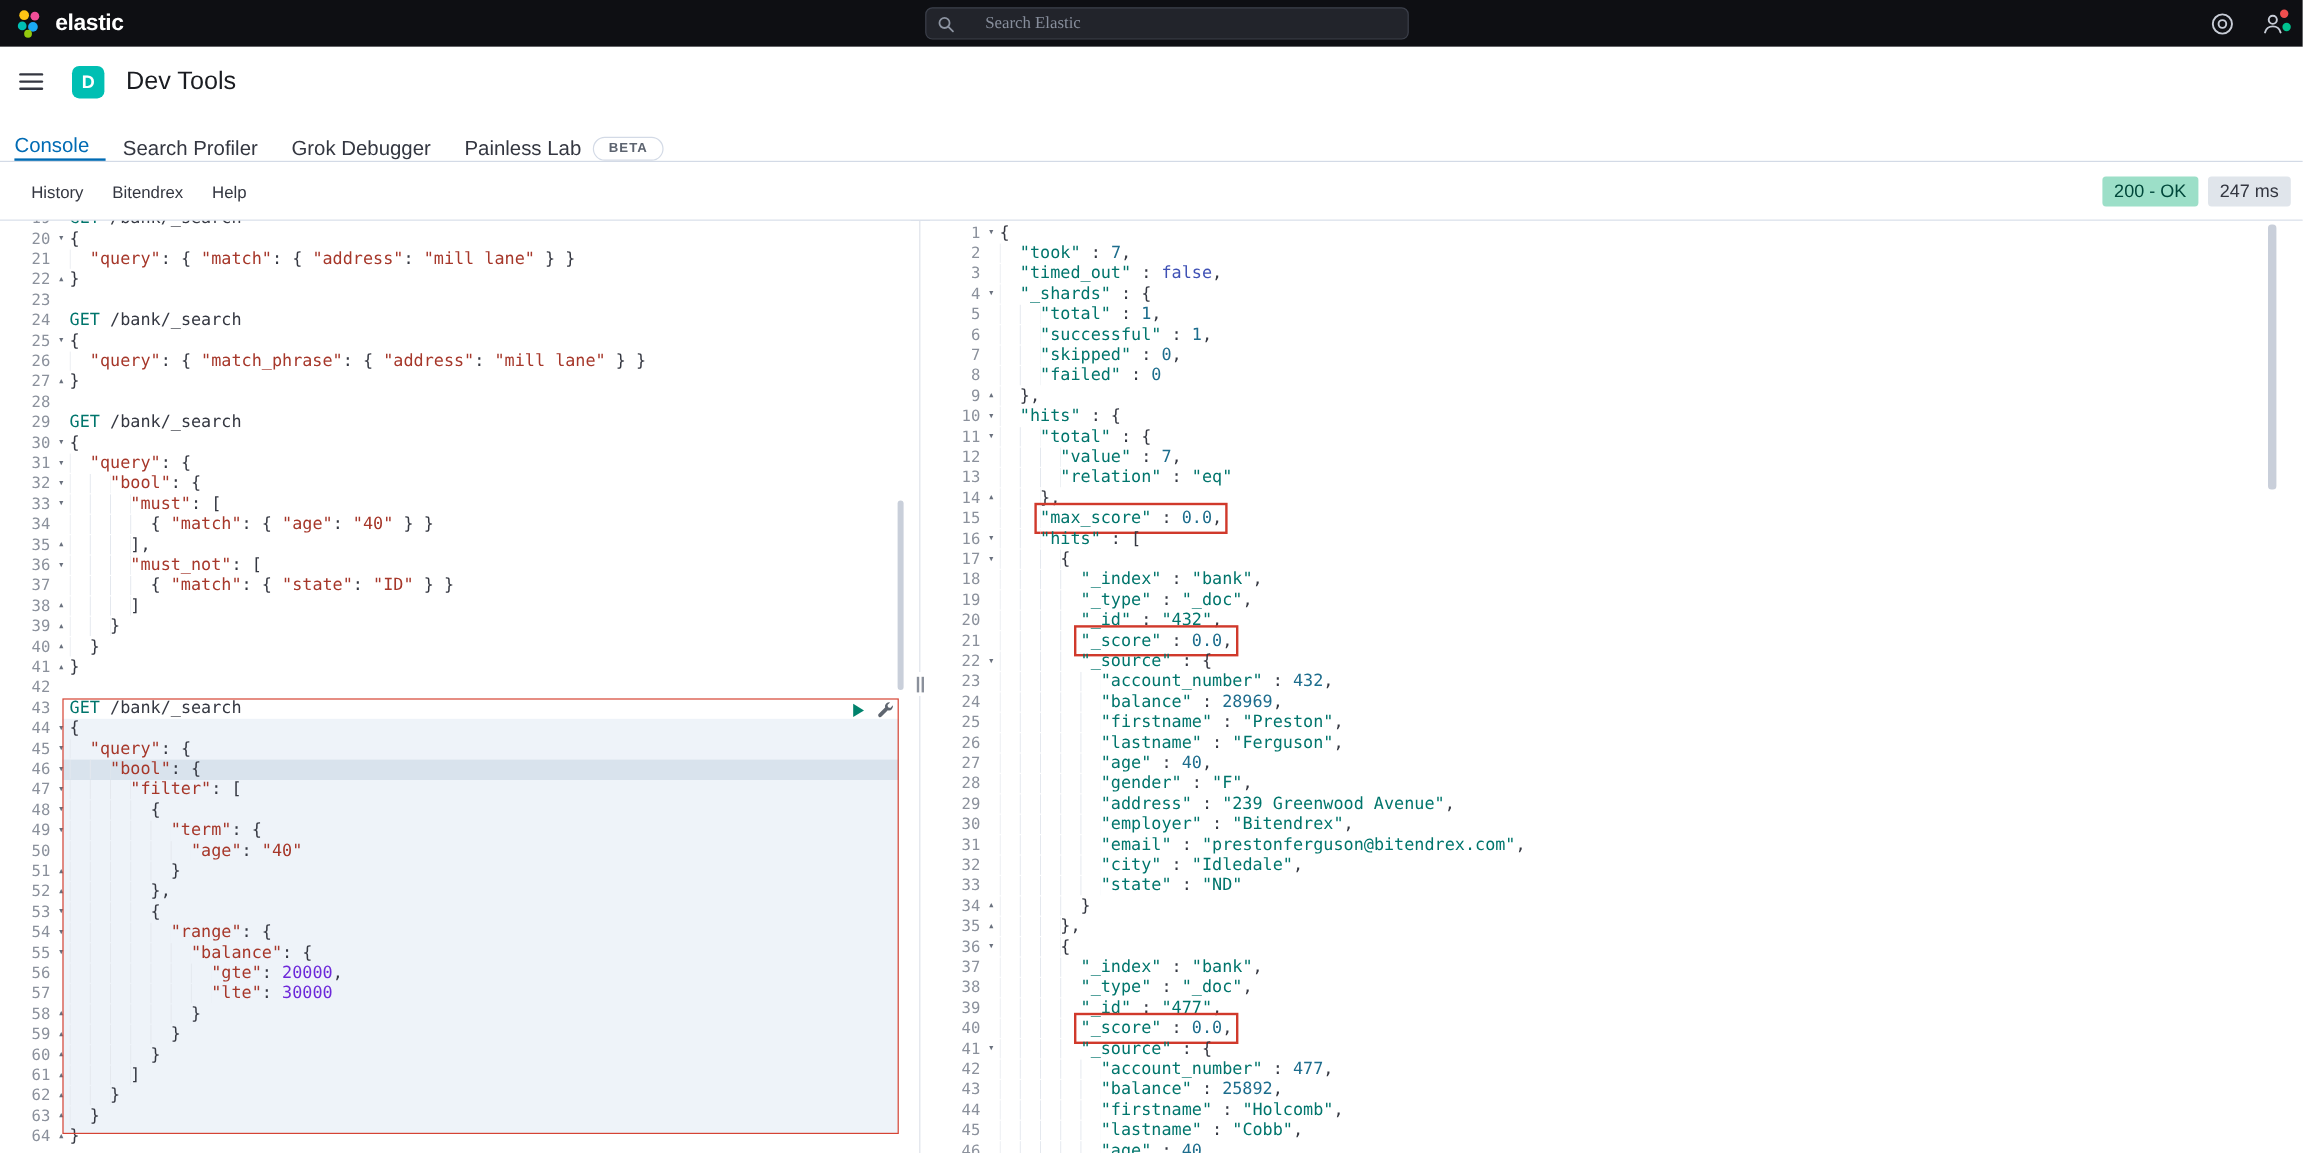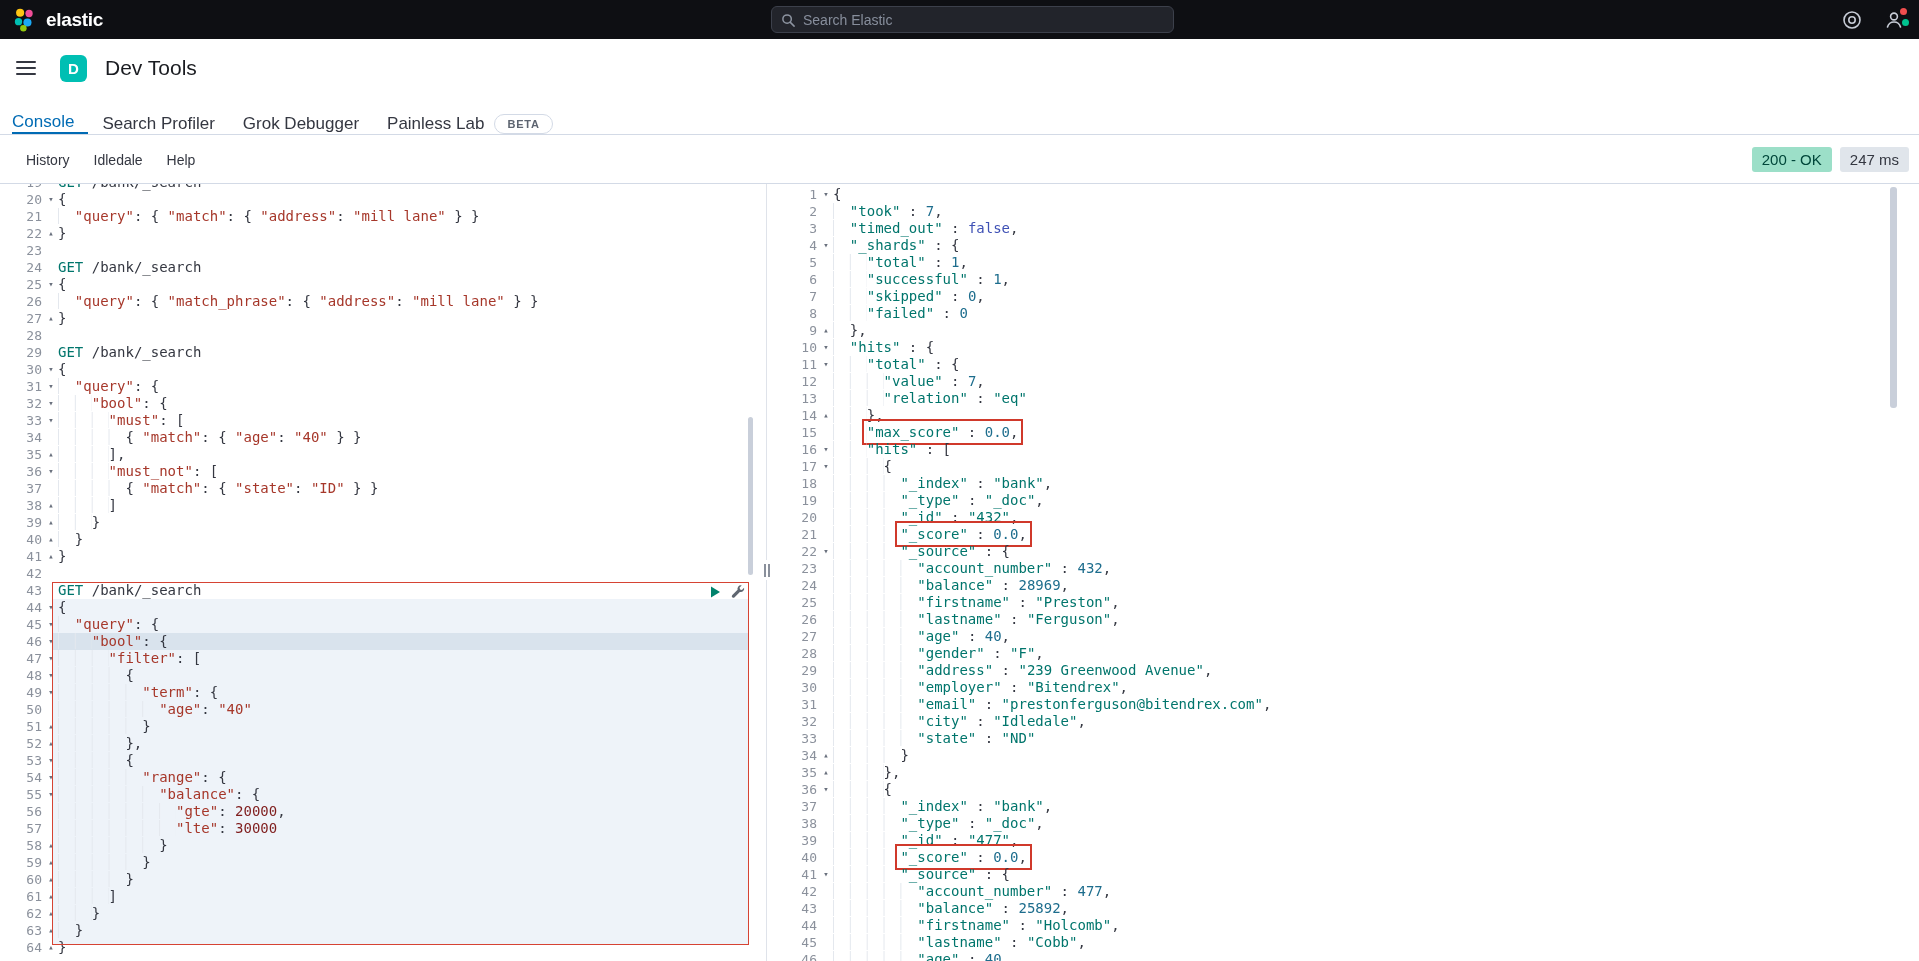--- a/index.html
+++ b/index.html
@@ -16,21 +16,21 @@
   }
   .brand { display:flex; align-items:center; gap:8px; padding-left:12px; }
   .brand-text { color:#fff; font-size:19px; font-weight:600; letter-spacing:-0.3px; }
   .hdr-search {
     position:absolute; left:771px; top:6px; width:403px; height:27px;
     background:#22242b; border:1px solid #3c404b; border-radius:6px;
   }
   .hdr-search svg { position:absolute; left:9px; top:6px; }
   .hdr-search input {
     width:100%; height:100%; background:transparent; border:none; outline:none;
-    color:#d4d8e0; font-size:14px; padding-left:31px; font-family:Liberation Sans, sans-serif;
+    color:#d4d8e0; font-size:14px; padding-left:49px; font-family:Liberation Serif, serif;
   }
   .hdr-search input::placeholder { color:#878e9c; }
   .hdr-icons { position:absolute; right:14px; top:0; height:39px; display:flex; align-items:center; gap:20px; }
   .hdr-icon { position:relative; width:22px; height:22px; display:flex; align-items:center; justify-content:center; cursor:pointer; }
   .dot { position:absolute; width:7px; height:7px; border-radius:50%; }
   .dot-red { background:#f04e4e; right:-2px; top:-1px; }
   .dot-green { background:#00c48f; right:-4px; top:10px; }
 
   
   #breadcrumb-bar {
@@ -88,21 +88,21 @@
   .txt { flex:none; color:#343741; }
   .ind {
     background-image:linear-gradient(to right, #e4e8ee 1px, transparent 1px);
     background-size:2ch 100%;
   }
   
   .request .m { color:#00756c; }
   .request .u { color:#343741; }
   .request .k { color:#a6372a; }
   .request .s { color:#a6372a; }
-  .request .n { color:#7f1d1d; }
+  .request .n { color:#6d28d9; }
   
   .response .k { color:#00756c; }
   .response .s { color:#00756c; }
   .response .n { color:#1d6d8d; }
   .response .b { color:#3f51b5; }
 
   .annot { outline:2px solid #d0392b; outline-offset:3px; }
 
   .shade { position:absolute; z-index:0; background:#eef3f9; }
   .active-line { position:absolute; z-index:0; background:#d9e3ed; }
@@ -183,21 +183,21 @@
     <span>Grok Debugger</span>
   </div>
   <div class="tab">
     <span>Painless Lab</span>
     <span class="beta-pill">BETA</span>
   </div>
 </div>
 
 <div id="console-menu">
   <span class="cm-link">History</span>
-  <span class="cm-link">Idledale</span>
+  <span class="cm-link">Bitendrex</span>
   <span class="cm-link">Help</span>
   <div class="cm-right">
     <span class="badge badge-ok">200 - OK</span>
     <span class="badge badge-ms">247 ms</span>
   </div>
 </div>
 
 <div class="pane request" id="request-pane">
   <div class="shade" id="req-shade" style="left: 52px; width: 697px; top: 415px; height: 346px;"></div>
   <div class="active-line" id="req-active" style="left: 52px; width: 697px; top: 449px; height: 17px;"></div>

